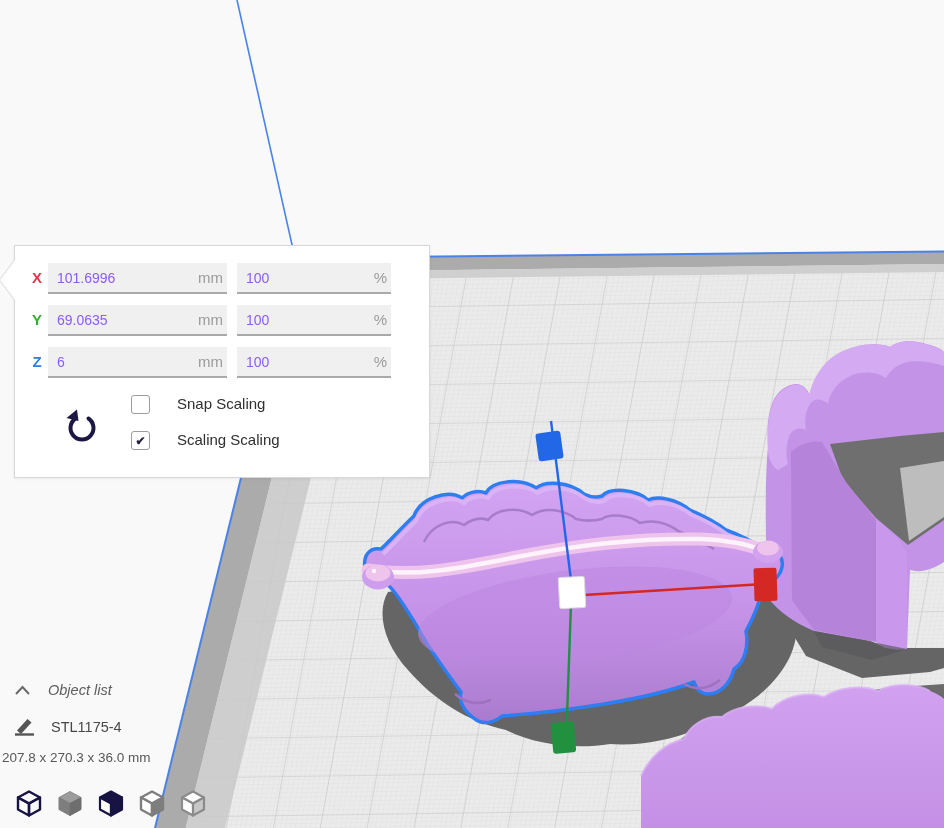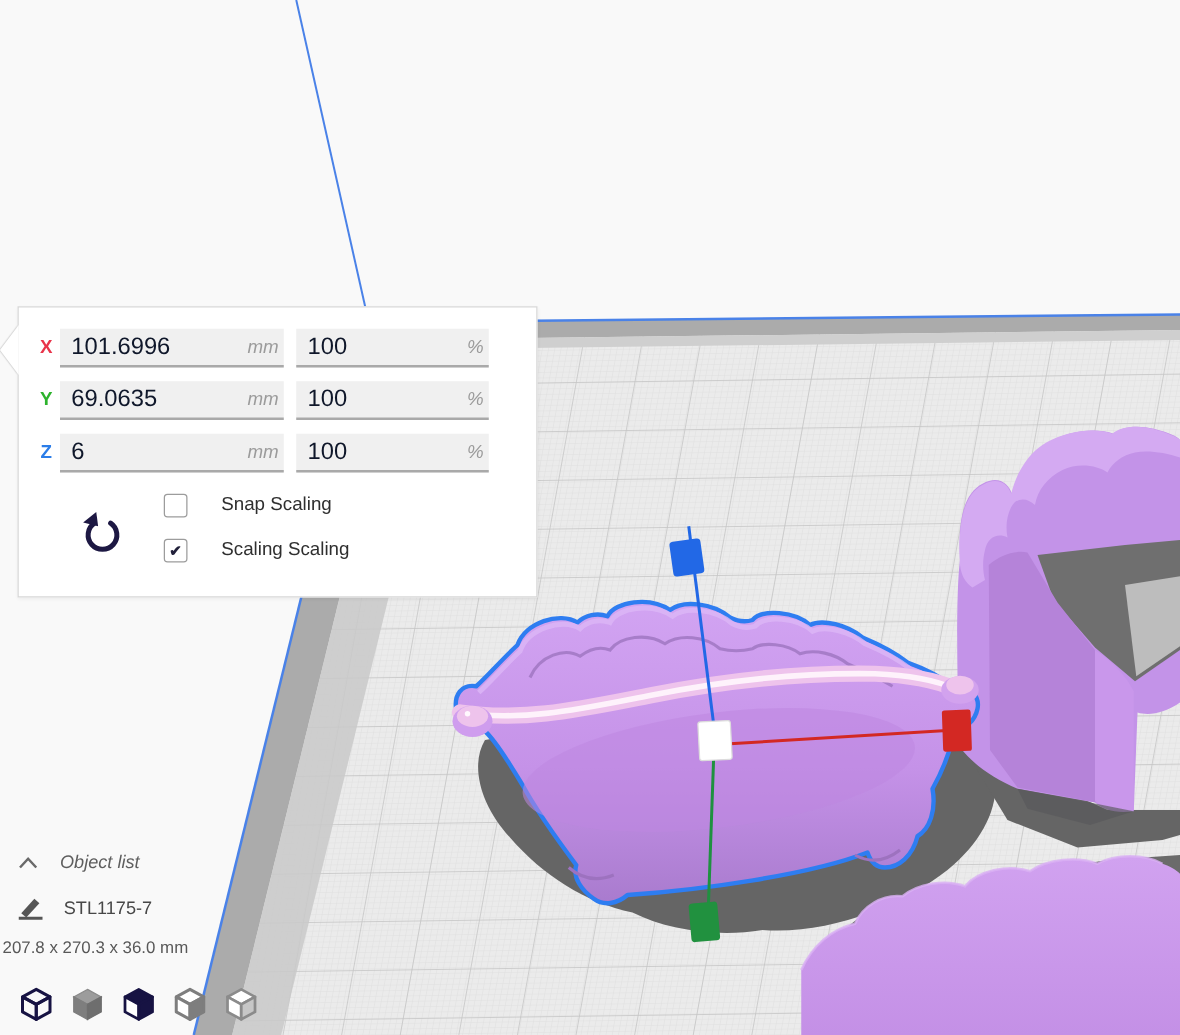--- a/index.html
+++ b/index.html
@@ -19,22 +19,22 @@
     border-right:15px solid #ffffff;filter:drop-shadow(-1px 0 0 #d7d7d7);}
   .srow{position:absolute;left:0;width:100%;height:31px;}
   .row-x{top:17px}.row-y{top:59px}.row-z{top:101px}
   .axis{position:absolute;left:10px;top:6px;width:24px;text-align:center;
     font-size:15px;font-weight:bold;}
   .axis-x{color:#e8344a}.axis-y{color:#2db32d}.axis-z{color:#2b7de8}
   .field{position:absolute;top:0;height:31px;background:#f0f0f0;
     border-bottom:2px solid #a9a9a9;box-sizing:border-box;display:flex;align-items:center;}
   .f1{left:33px;width:179px}.f2{left:222px;width:154px}
   .field input{flex:1;min-width:0;border:none;background:transparent;outline:none;
-    font-family:"Liberation Sans",sans-serif;font-size:19px;color:#0f172a;padding:0 0 0 9px;}
-  .unit{font-size:15px;color:#9b9b9b;padding-right:4px;font-style:italic;}
+    font-family:"Liberation Sans",sans-serif;font-size:14px;color:#8b5cf6;padding:0 0 0 9px;}
+  .unit{font-size:15px;color:#9b9b9b;padding-right:4px;}
   .reset-btn{position:absolute;left:48px;top:162px;width:38px;height:38px;border:none;
     background:transparent;padding:0;cursor:pointer;}
   .chk{position:absolute;left:116px;display:flex;align-items:flex-start;gap:27px;cursor:pointer;}
   .chk-snap{top:149px}.chk-uniform{top:185px}
   .box{width:19px;height:19px;border:1px solid #9c9c9c;border-radius:3px;background:#fff;
     box-sizing:border-box;display:flex;align-items:center;justify-content:center;
     font-size:12px;font-weight:bold;color:#21203a;line-height:1;}
   .chk-label{font-size:15px;color:#2f2f2f;}
 
   
@@ -225,21 +225,21 @@
       <svg width="17" height="11" viewBox="0 0 17 11">
         <polyline points="2,9 8.5,2 15,9" fill="none" stroke="#6a6a6a" stroke-width="2"></polyline>
       </svg>
       <span class="ol-header-label">Object list</span>
     </div>
     <div class="ol-item">
       <svg width="21" height="21" viewBox="0 0 21 21">
         <line x1="1" y1="18.5" x2="20" y2="18.5" stroke="#555" stroke-width="2.4"></line>
         <polygon points="3,14.5 13.5,3 17.5,6.5 7,18" fill="#555"></polygon>
       </svg>
-      <span class="ol-item-label">STL1175-7</span>
+      <span class="ol-item-label">STL1175-4</span>
     </div>
     <div class="ol-dims">207.8 x 270.3 x 36.0 mm</div>
   </div>
 
   <div class="view-toolbar">
     <button class="vt-btn" title="3D view">
       <svg viewBox="0 0 30 31" width="30" height="31">
         <g fill="none" stroke="#171343" stroke-width="2.4" stroke-linejoin="round">
           <polygon points="15,3.5 26,9.5 15,15.5 4,9.5"></polygon>
           <polygon points="4,9.5 15,15.5 15,27.5 4,21.5"></polygon>

